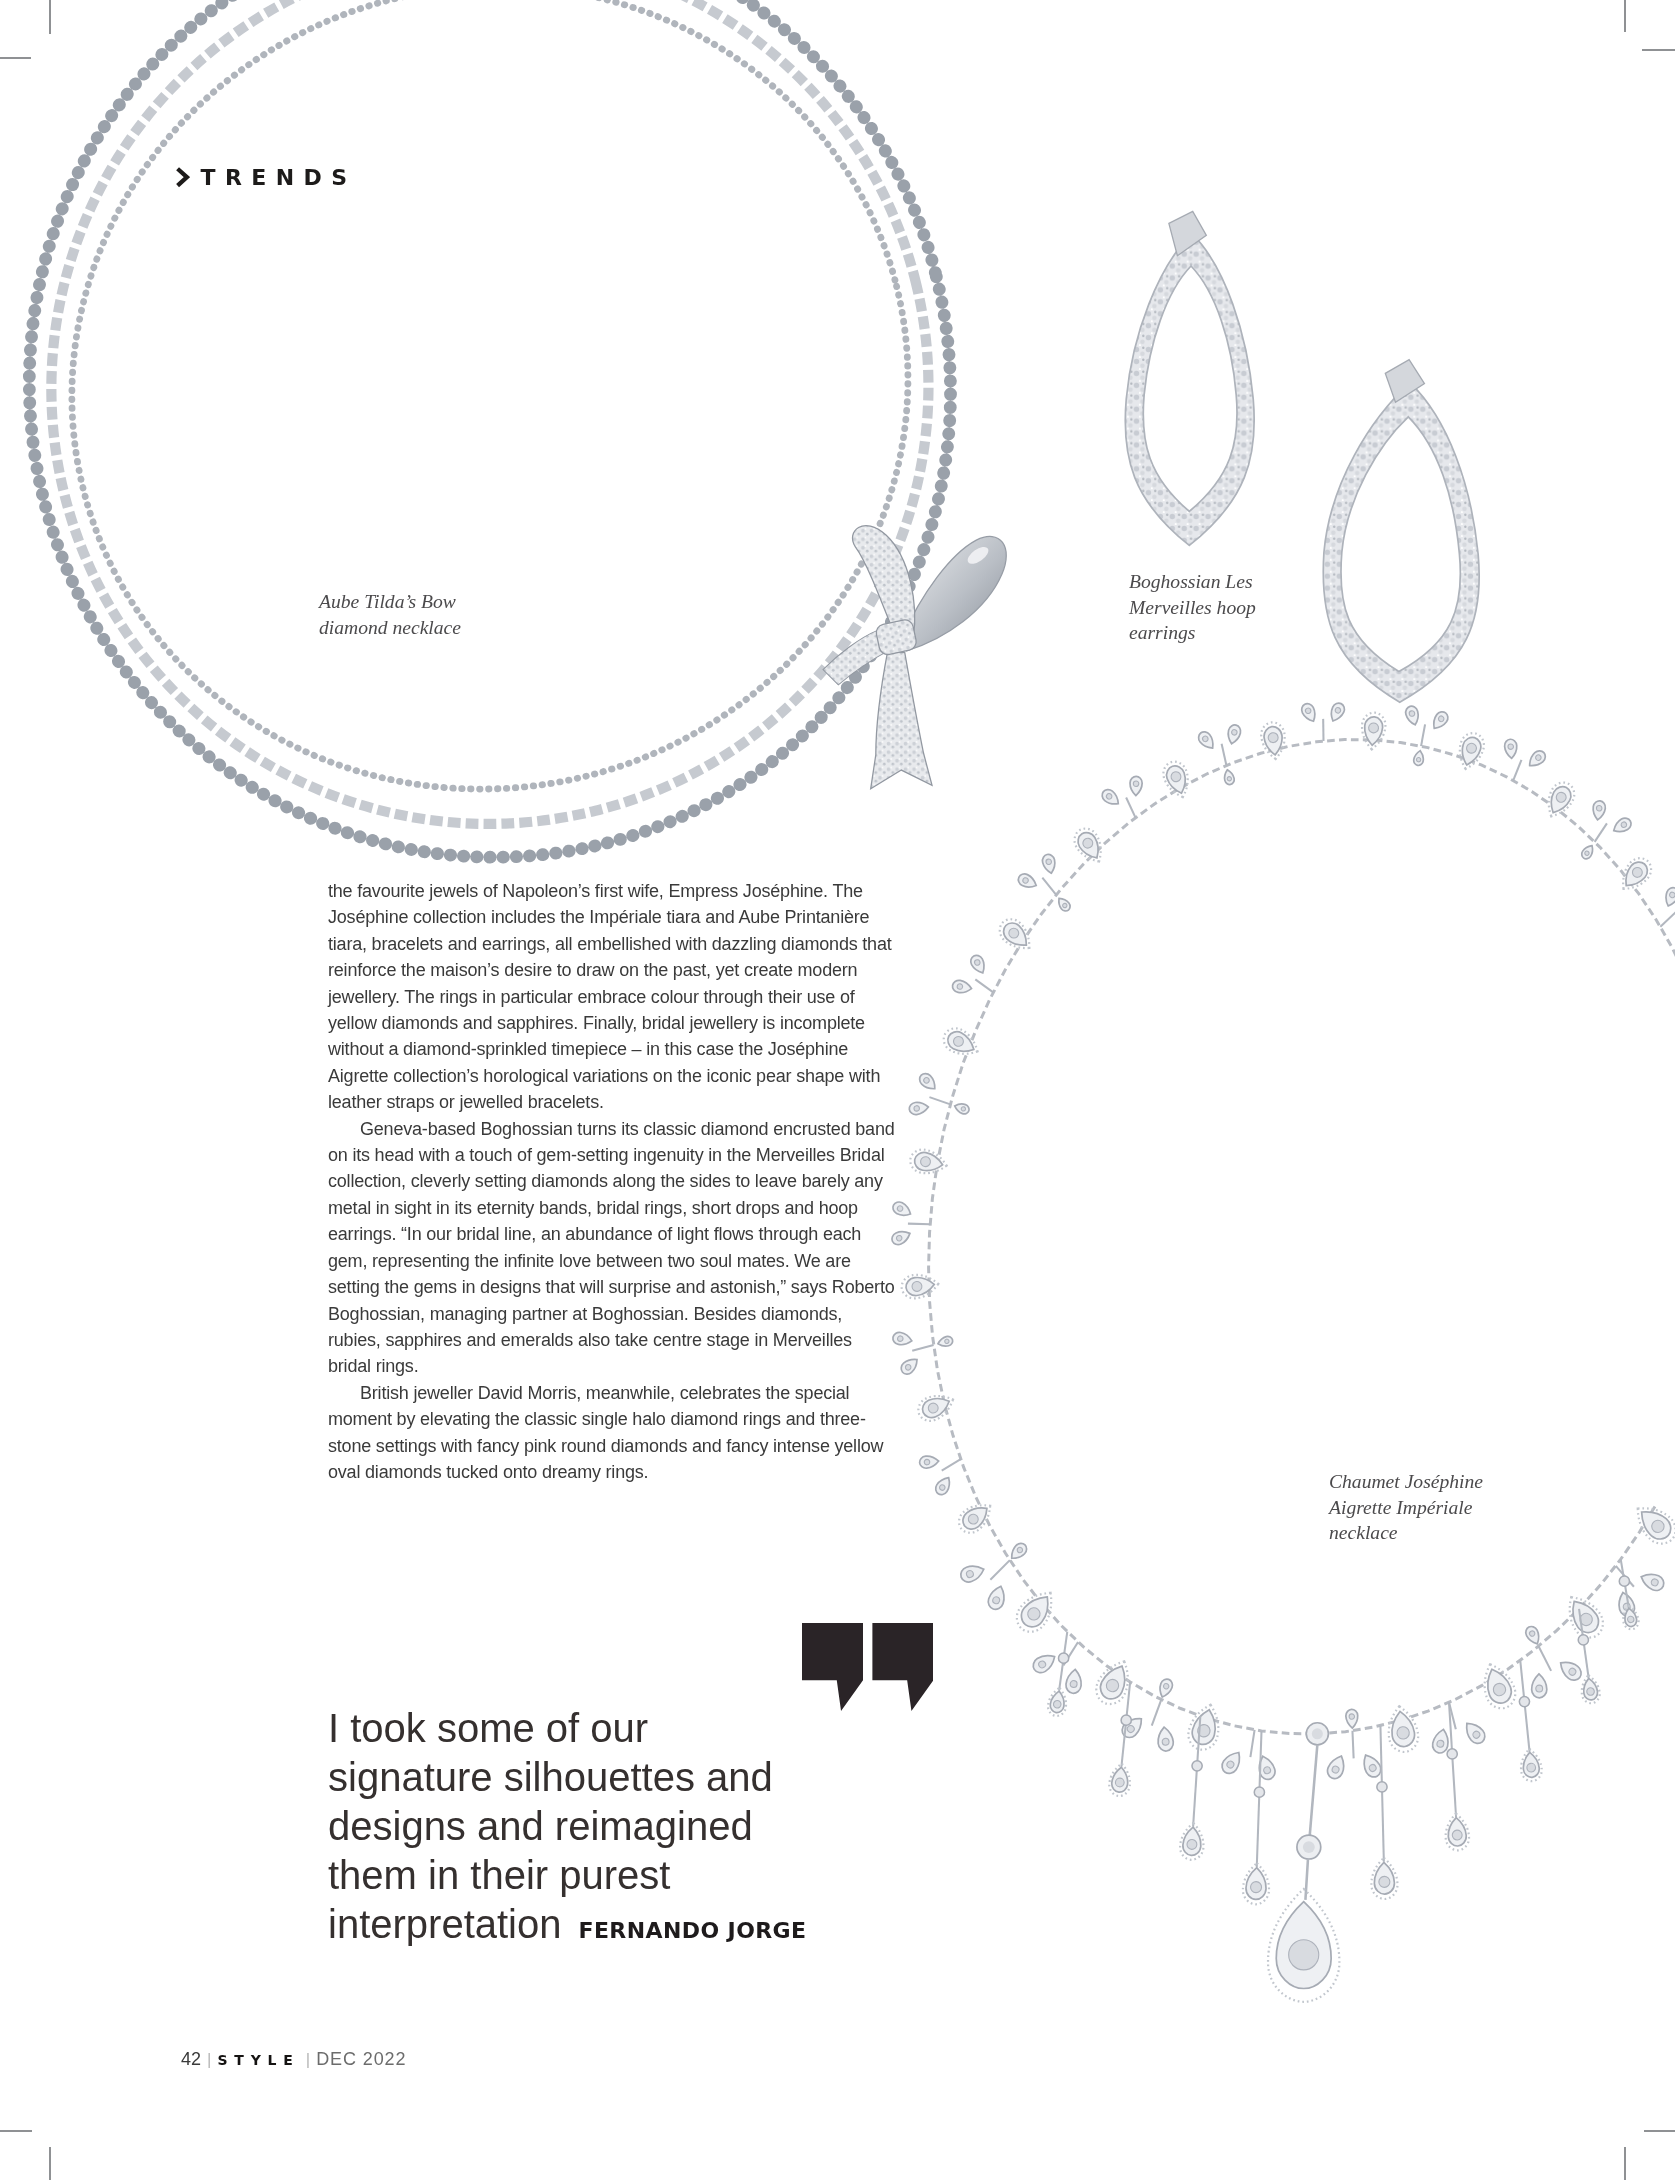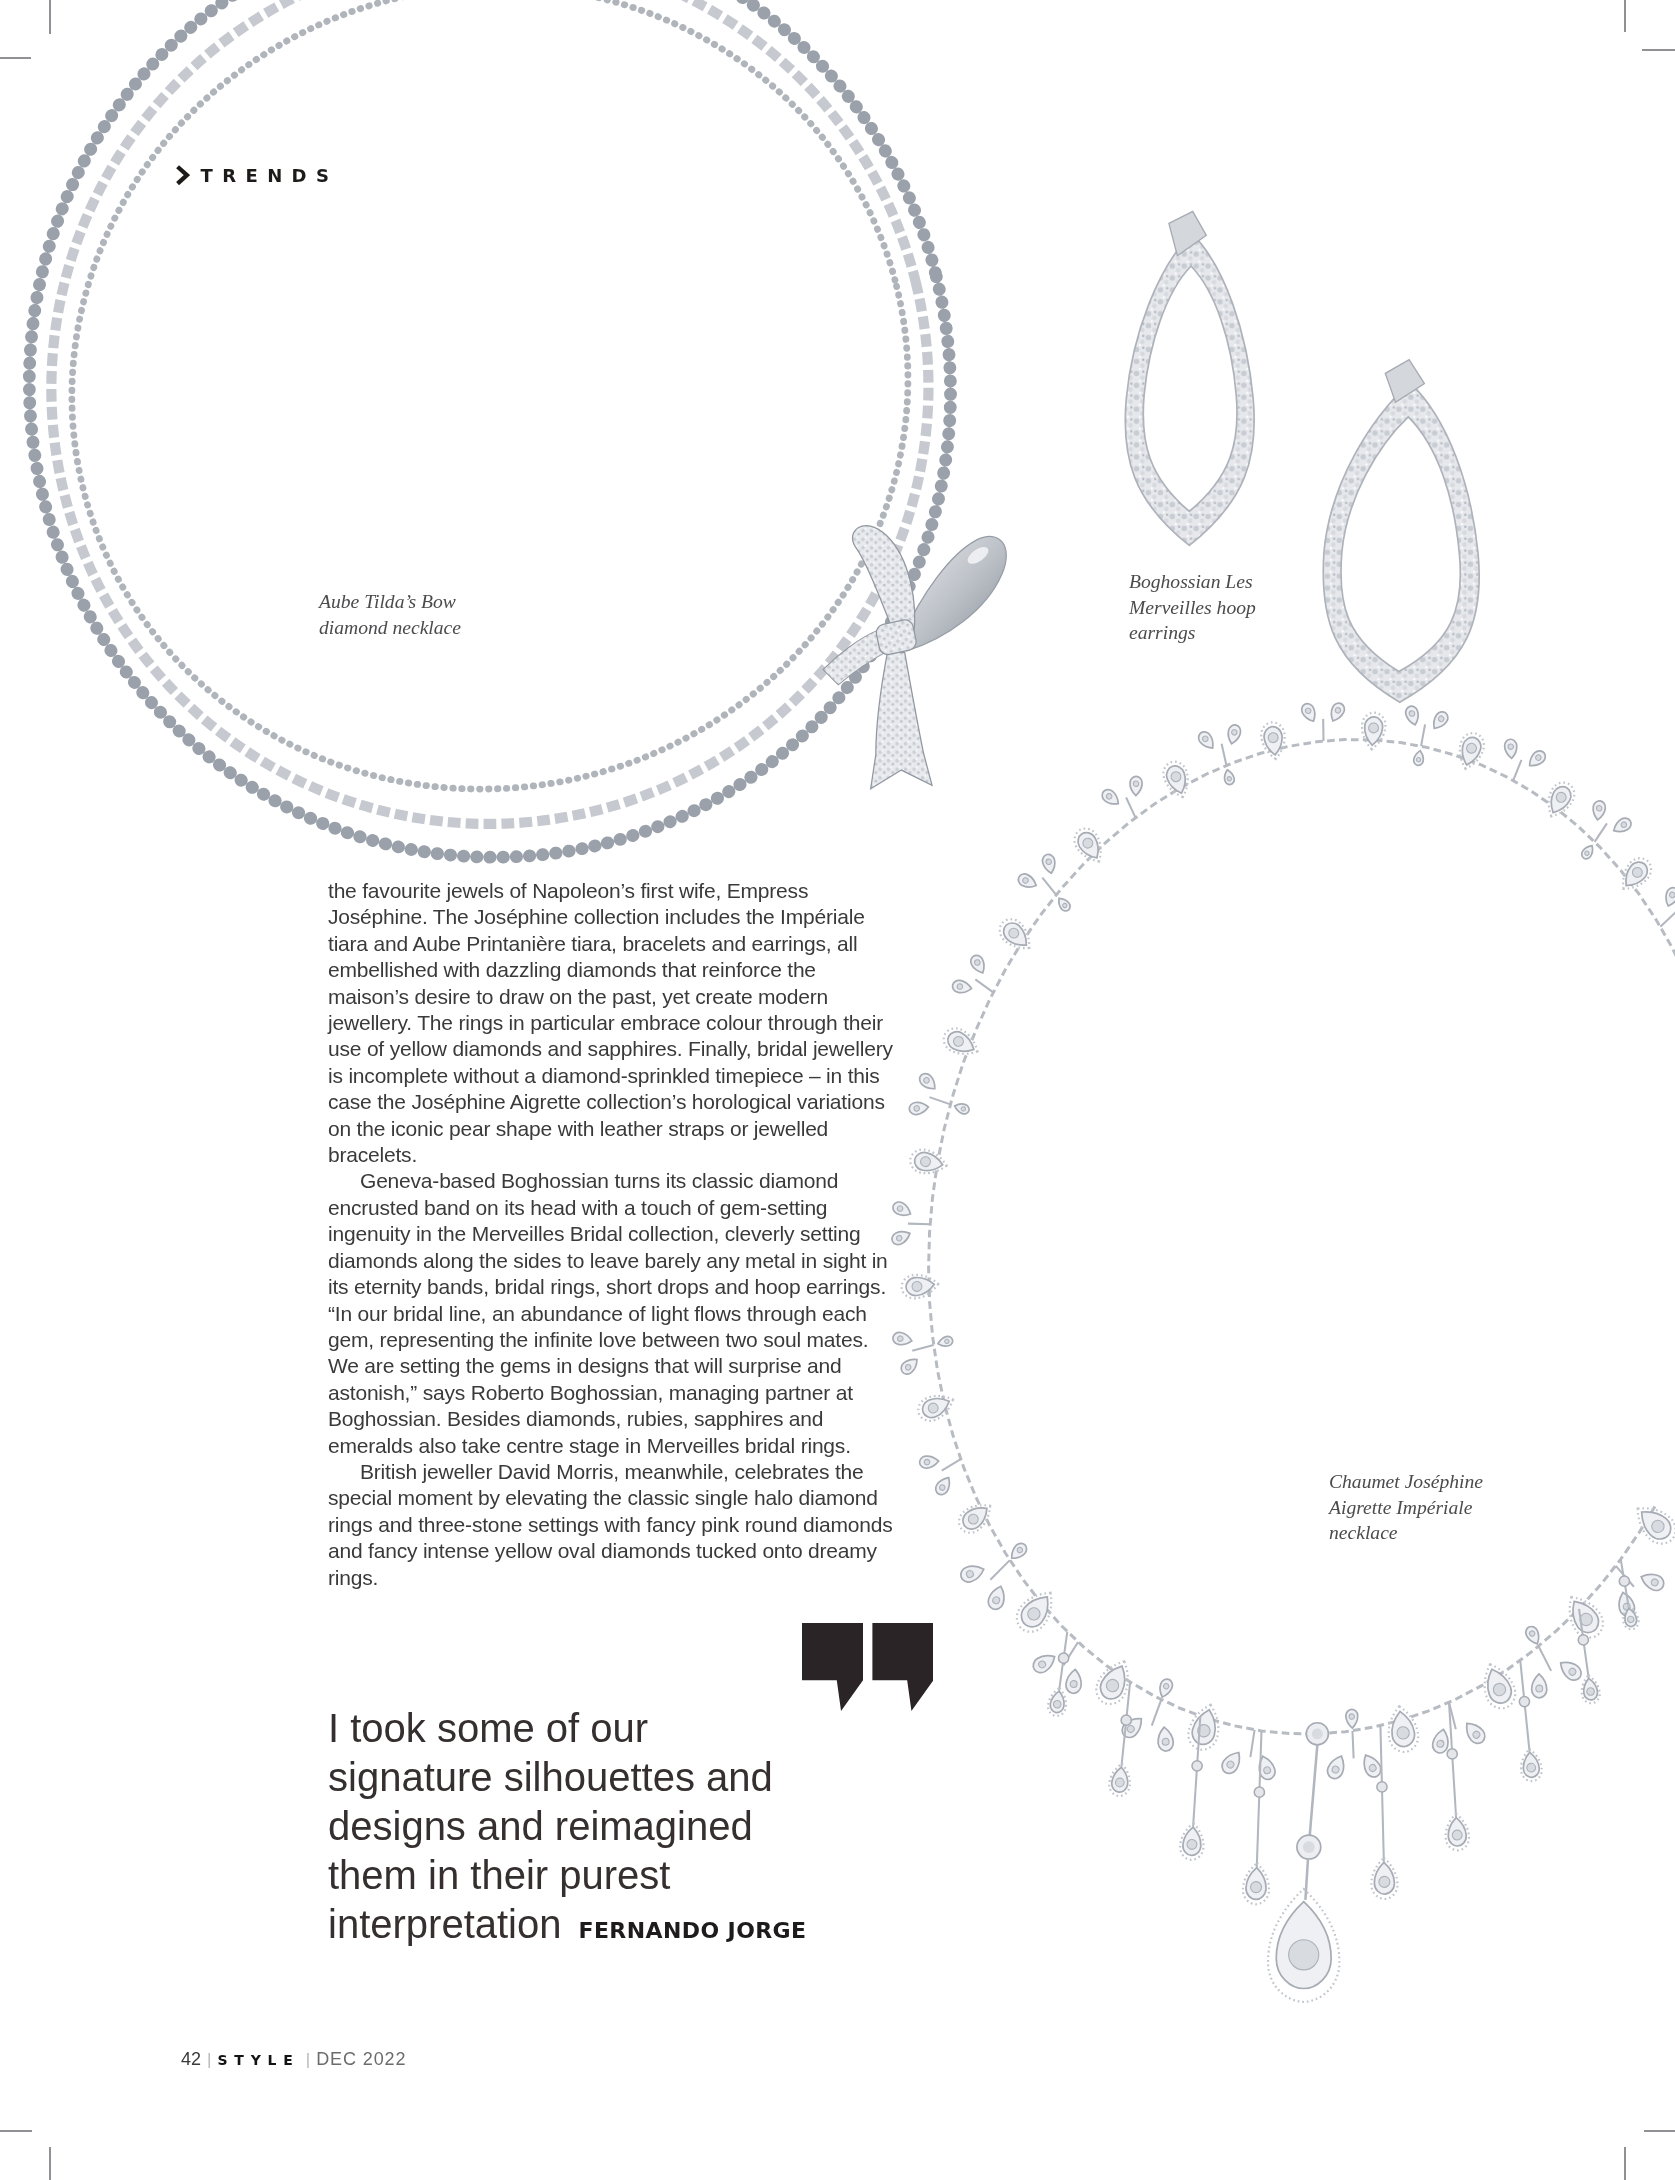--- a/index.html
+++ b/index.html
@@ -3,31 +3,31 @@
 <meta charset="utf-8">
 <style>
   html,body{margin:0;padding:0;background:#ffffff;}
   body{width:1675px;height:2181px;position:relative;overflow:hidden;
        font-family:"Liberation Sans",sans-serif;}
   .abs{position:absolute;}
   
   .mark{position:absolute;background:#8f9194;}
   
   .trends{position:absolute;left:175px;top:165px;display:flex;align-items:center;gap:11px;}
-  .trends .label{font-family:"DejaVu Sans",sans-serif;font-weight:bold;font-size:18px;
+  .trends .label{font-family:"DejaVu Sans",sans-serif;font-weight:bold;font-size:22px;
                  letter-spacing:9.4px;color:#1d1b1a;}
   
   .caption{position:absolute;font-family:"Liberation Serif",serif;font-style:italic;
            font-size:19.6px;line-height:25.6px;color:#4b4a4c;}
   .cap-graff{left:319px;top:589px;}
   .cap-bogh{left:1129px;top:569px;}
   .cap-chaumet{left:1329px;top:1469px;}
   
   .article{position:absolute;left:328px;top:878px;width:569px;color:#3a3a3a;
-           font-size:21px;line-height:26.4px;letter-spacing:-0.2px;}
+           font-size:18px;line-height:26.4px;letter-spacing:-0.2px;}
   .article p{margin:0;}
   .article p + p{text-indent:32px;}
   
   .qmarks{position:absolute;left:802px;top:1623px;display:flex;gap:9.4px;}
   .qmark{width:61px;height:88px;background:#2a2427;
          clip-path:polygon(0 0,100% 0,100% 65%,64% 100%,57% 65%,0 65%);}
   
   .pullquote{position:absolute;left:328px;top:1704px;width:579px;color:#35302f;
              font-size:40px;line-height:49px;font-weight:400;}
   .pq-attr{font-family:"DejaVu Sans",sans-serif;font-weight:bold;font-size:22px;

